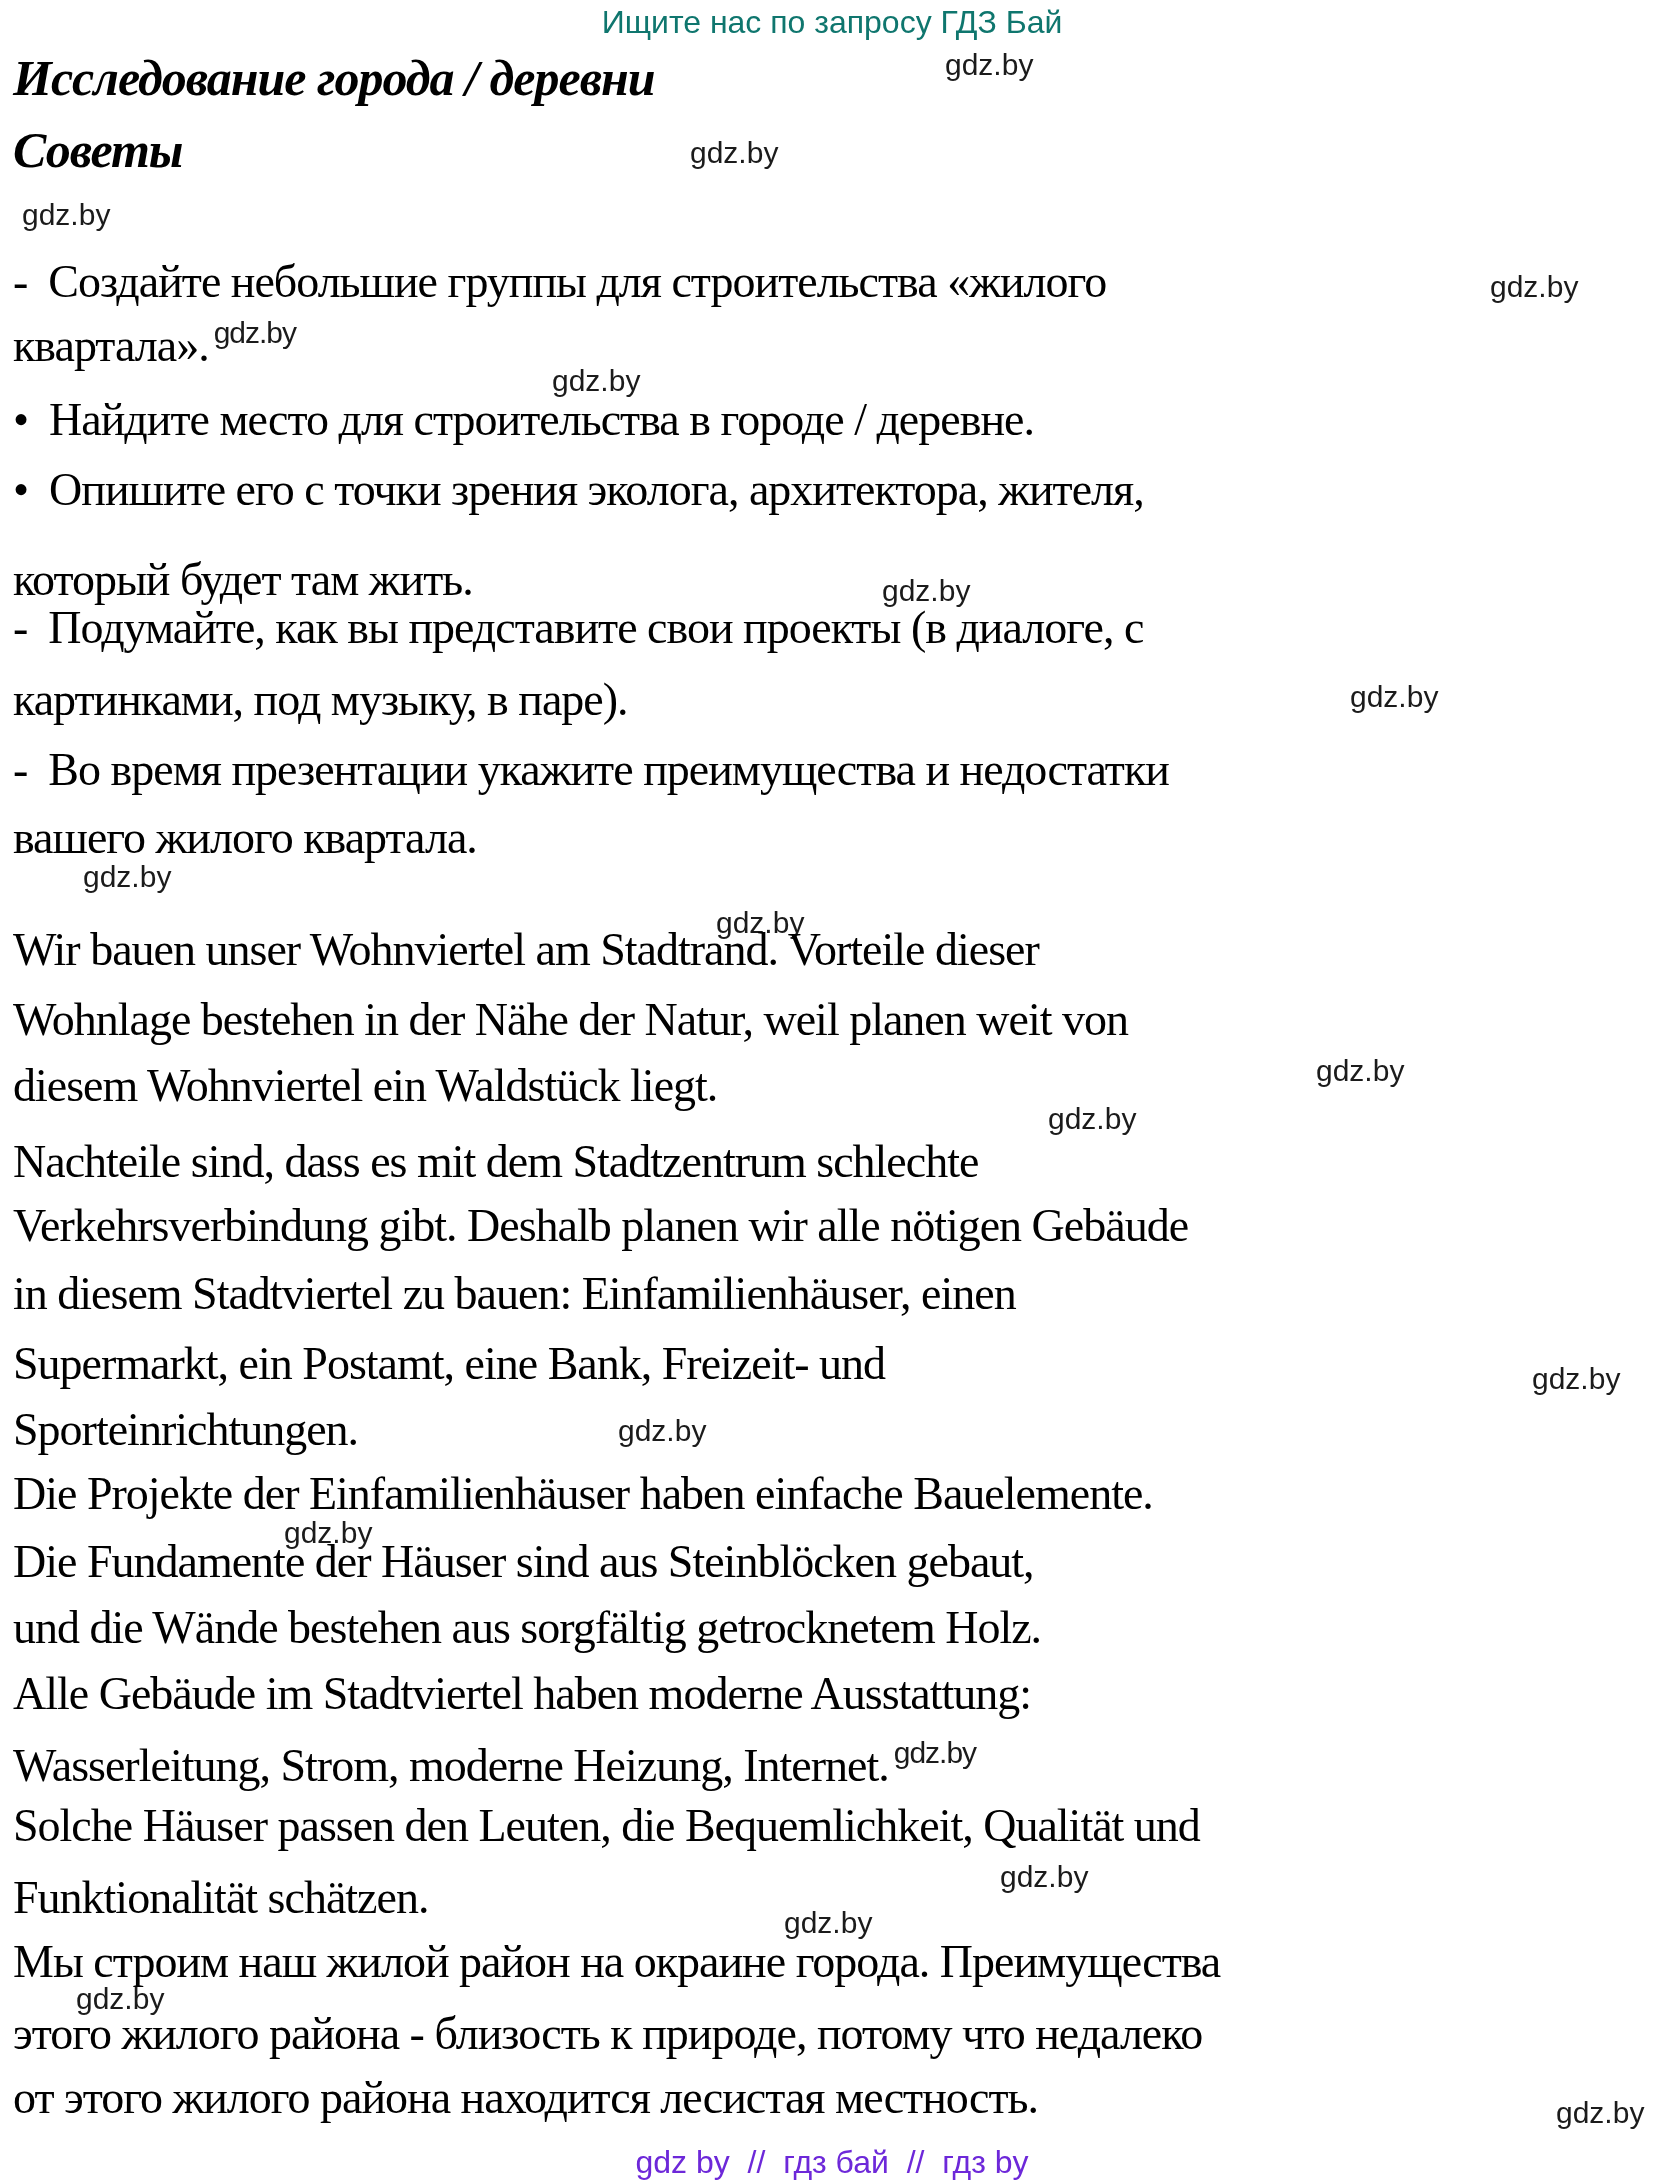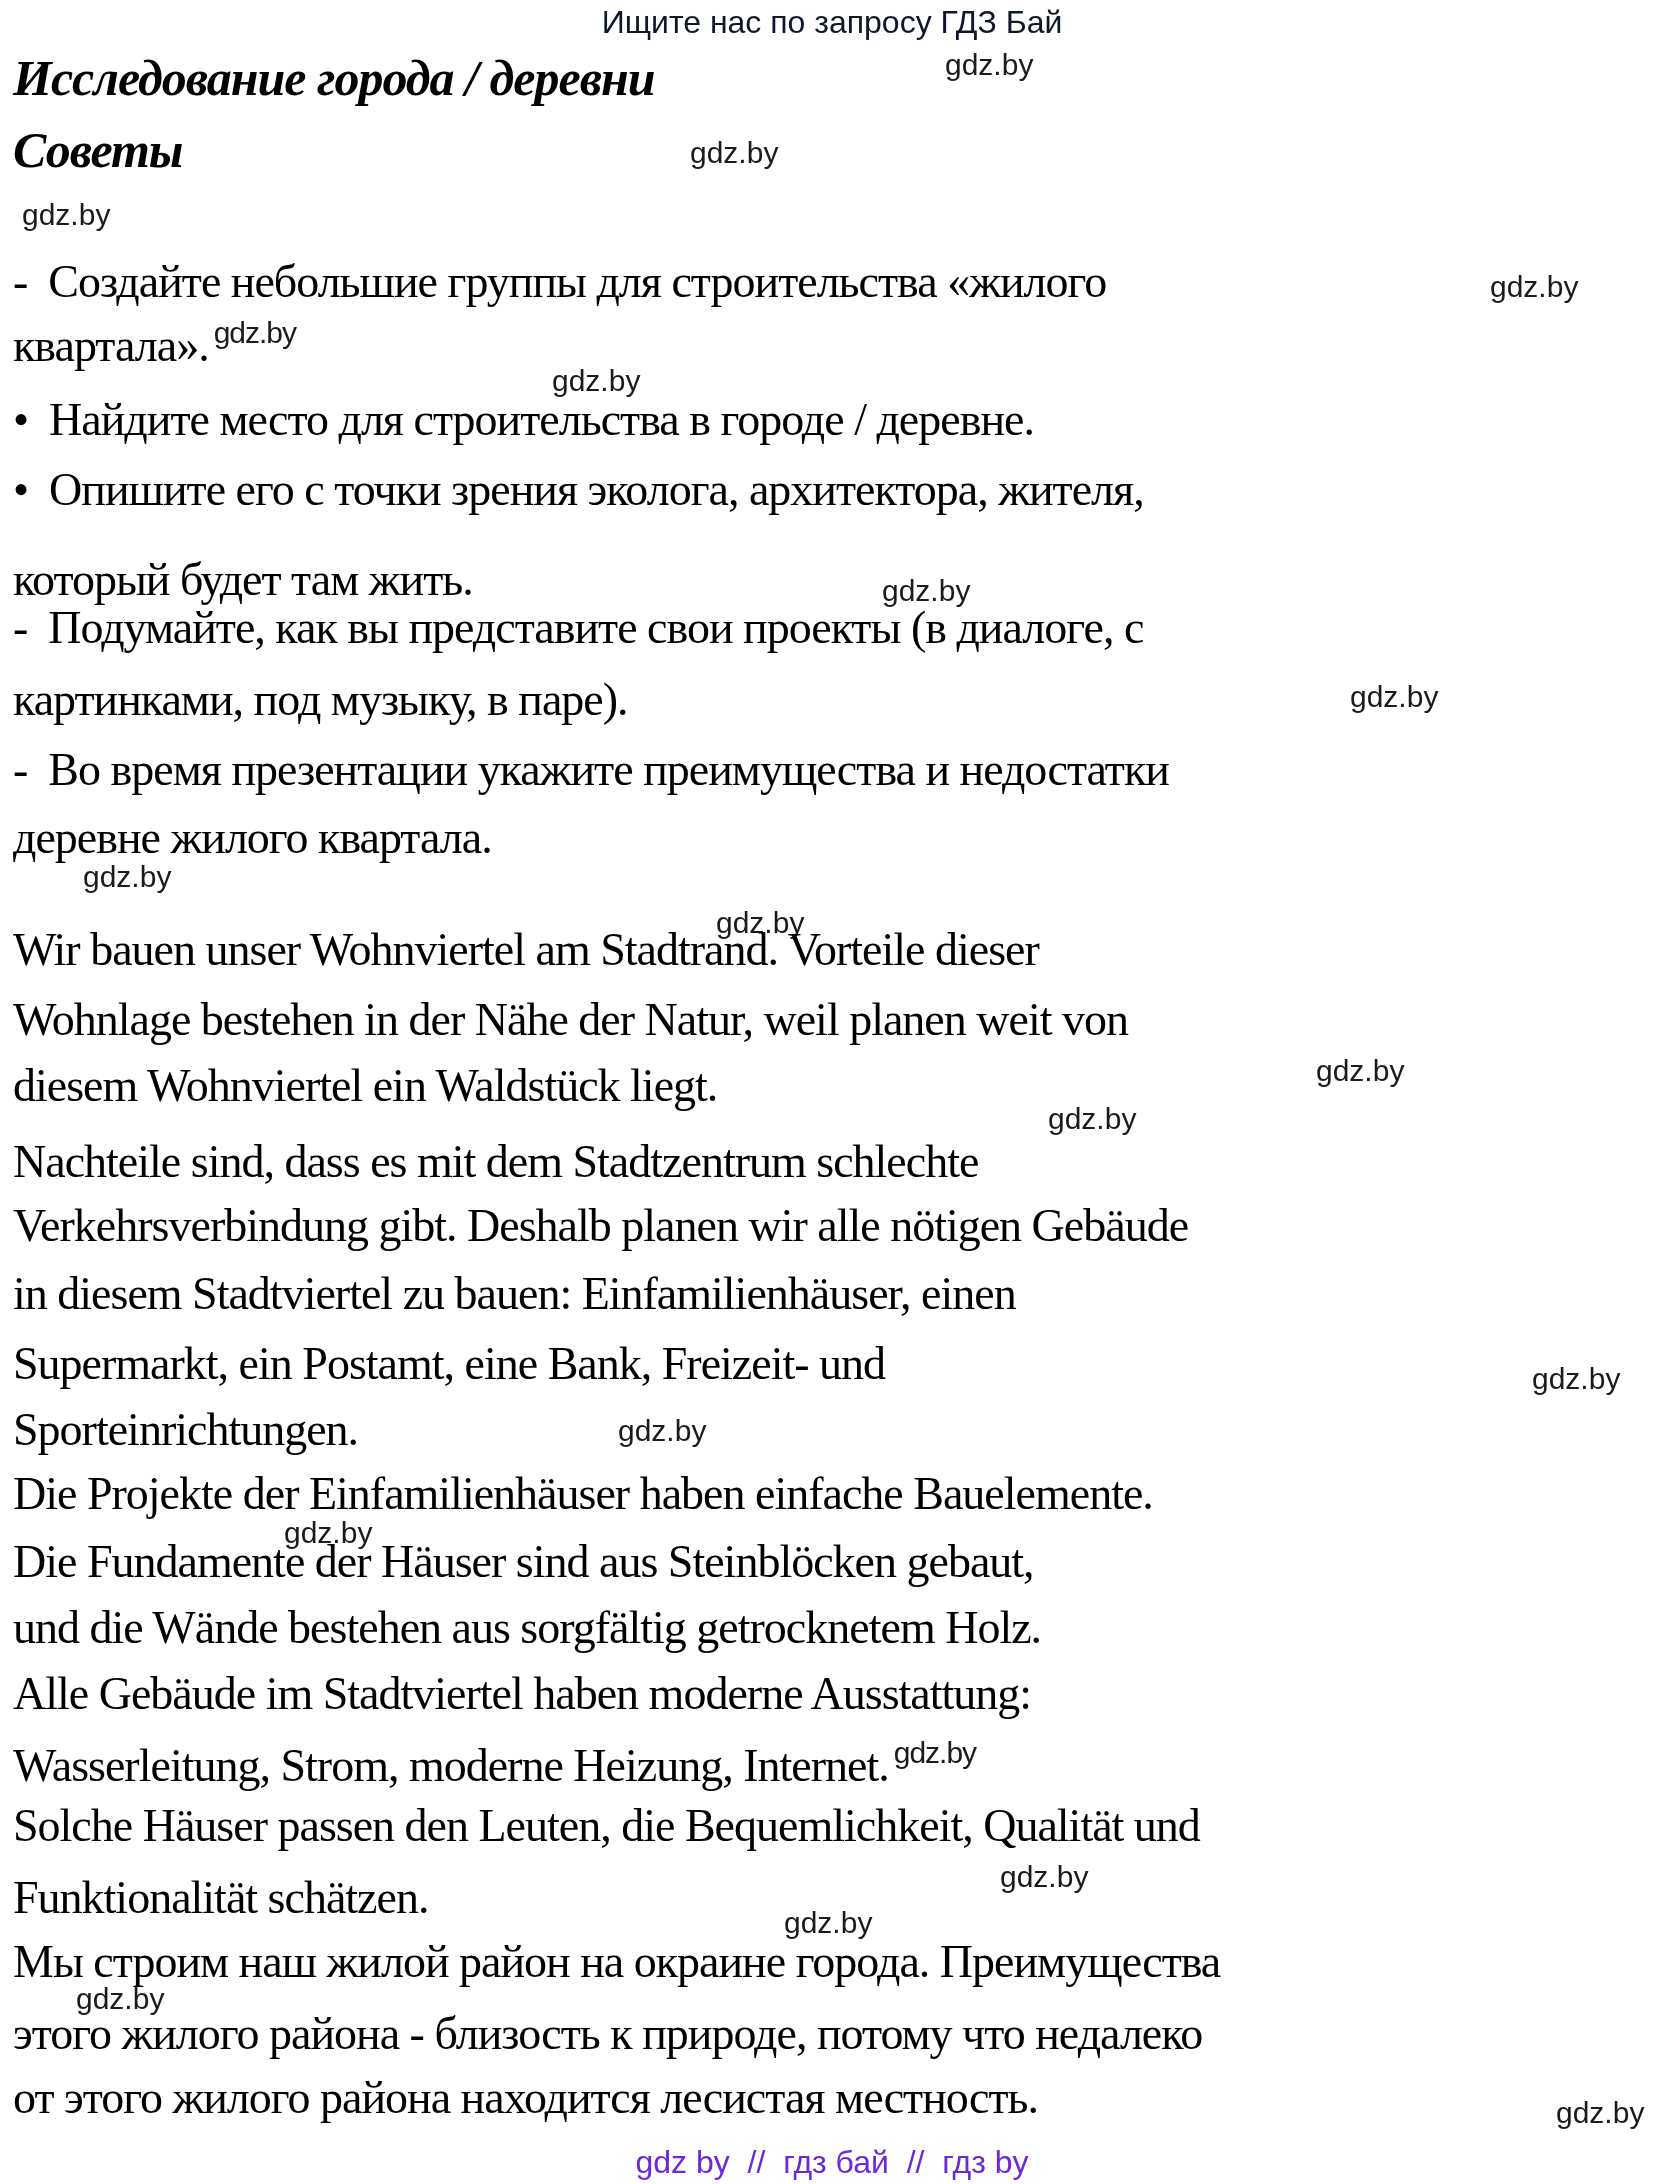--- a/index.html
+++ b/index.html
@@ -28,21 +28,21 @@
     position:absolute; left:0; right:0; top:2146px; text-align:center;
     font-family:"Liberation Sans", sans-serif; font-size:32px; line-height:1;
     white-space:pre;
   }
 </style>
 </head>
 <body>
 
 <div class="page">
 
-  <div class="banner" style="color: #0f172a;">Ищите нас по запросу ГДЗ Бай</div>
+  <div class="banner" style="color: #0f766e;">Ищите нас по запросу ГДЗ Бай</div>
 
   <div class="wm" style="left:945px; top:50px;">gdz.by</div>
   <div class="ln hd" style="top:52px;">Исследование города / деревни</div>
 
   <div class="wm" style="left:690px; top:138px;">gdz.by</div>
   <div class="ln hd" style="top:124px;">Советы</div>
 
   <div class="wm" style="left:22px; top:200px;">gdz.by</div>
 
   <div class="ln" style="top:258px;">-  Создайте небольшие группы для строительства «жилого</div>
@@ -54,21 +54,21 @@
 
   <div class="ln" style="top:396px;">•  Найдите место для строительства в городе / деревне.</div>
   <div class="ln" style="top:466px;">•  Опишите его с точки зрения эколога, архитектора, жителя,</div>
   <div class="ln" style="top:556px;">который будет там жить.</div>
 
   <div class="wm" style="left:882px; top:576px;">gdz.by</div>
   <div class="ln" style="top:604px;">-  Подумайте, как вы представите свои проекты (в диалоге, с</div>
   <div class="ln" style="top:676px;">картинками, под музыку, в паре).</div>
   <div class="wm" style="left:1350px; top:682px;">gdz.by</div>
   <div class="ln" style="top:746px;">-  Во время презентации укажите преимущества и недостатки</div>
-  <div class="ln" style="top:814px;">деревне жилого квартала.</div>
+  <div class="ln" style="top:814px;">вашего жилого квартала.</div>
 
   <div class="wm" style="left:83px; top:862px;">gdz.by</div>
   <div class="wm" style="left:716px; top:908px;">gdz.by</div>
 
   <div class="ln" style="top:926px;">Wir bauen unser Wohnviertel am Stadtrand. Vorteile dieser</div>
   <div class="ln" style="top:996px;">Wohnlage bestehen in der Nähe der Natur, weil planen weit von</div>
   <div class="wm" style="left:1316px; top:1056px;">gdz.by</div>
   <div class="ln" style="top:1062px;">diesem Wohnviertel ein Waldstück liegt.</div>
   <div class="wm" style="left:1048px; top:1104px;">gdz.by</div>
 

